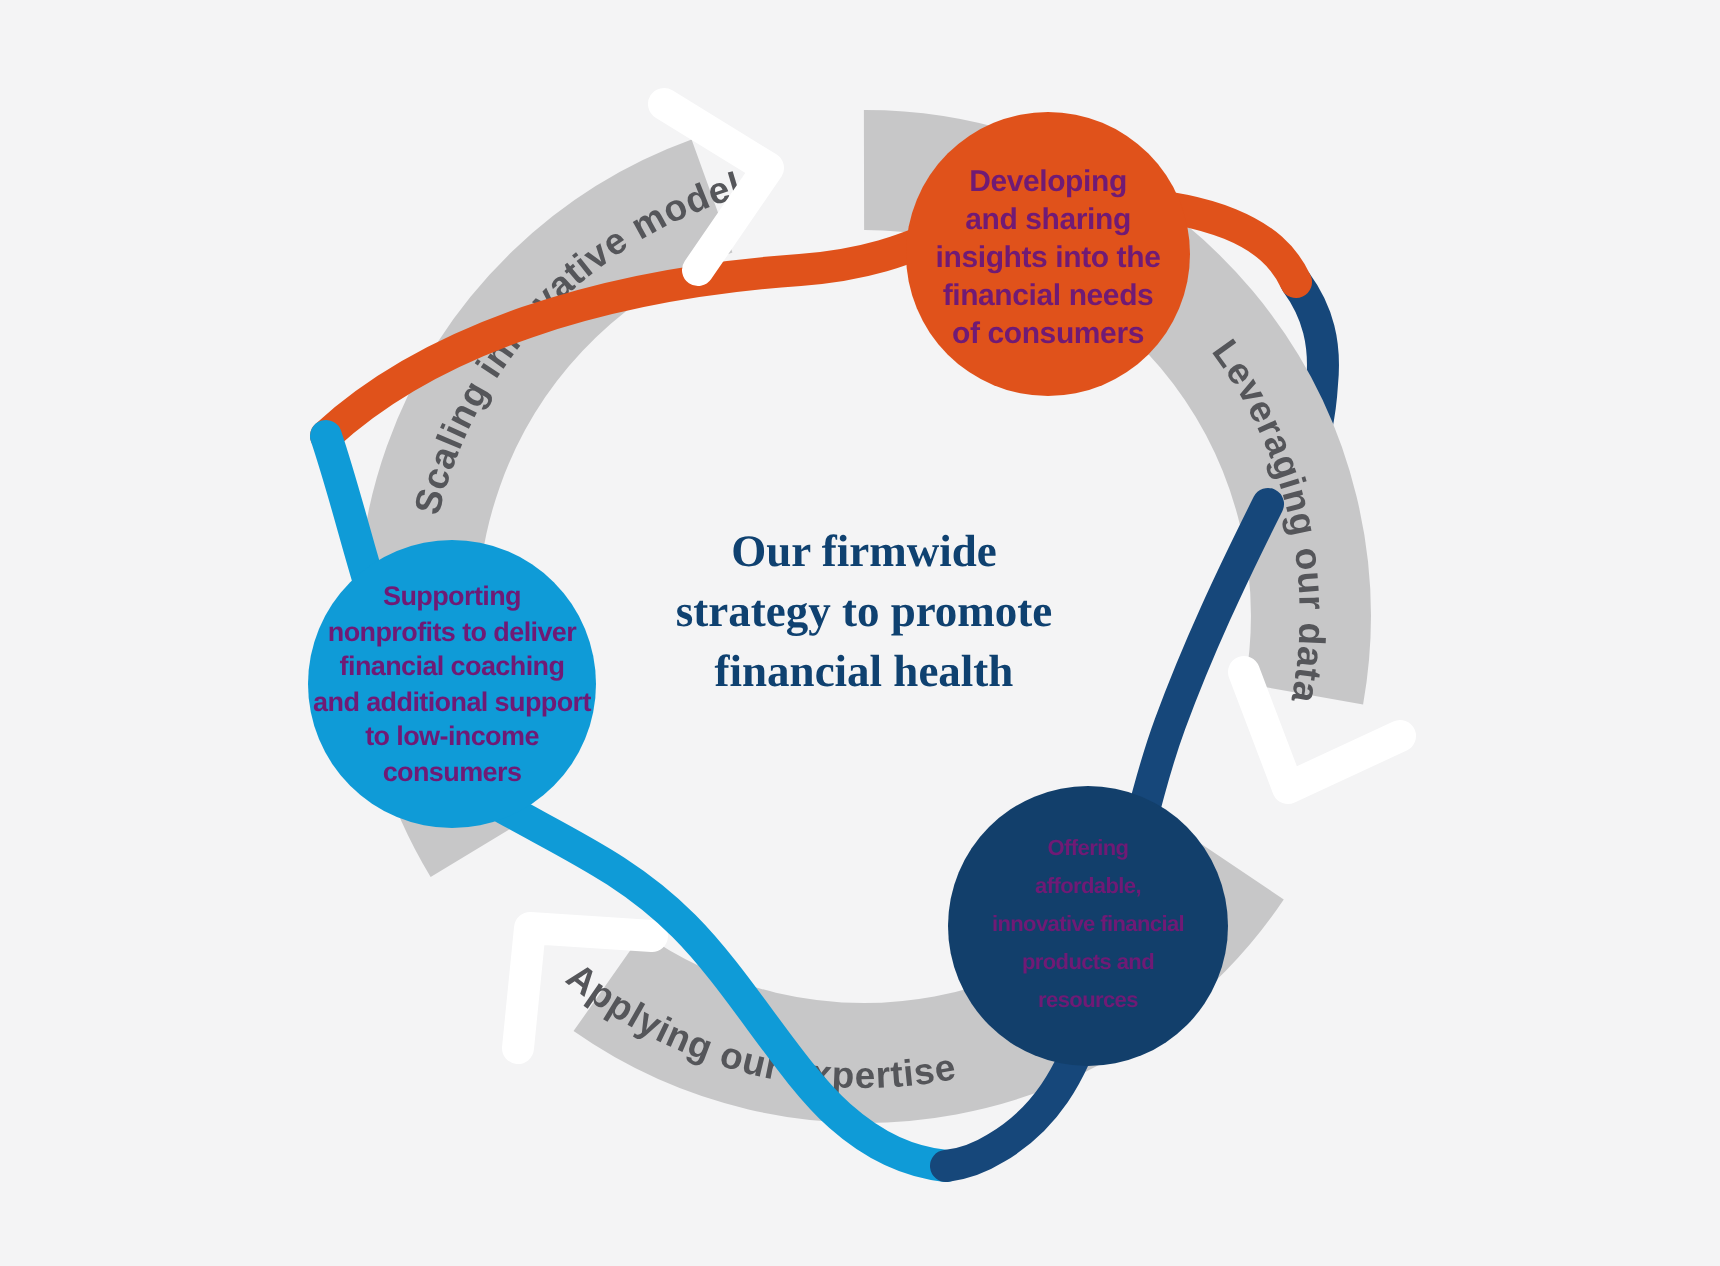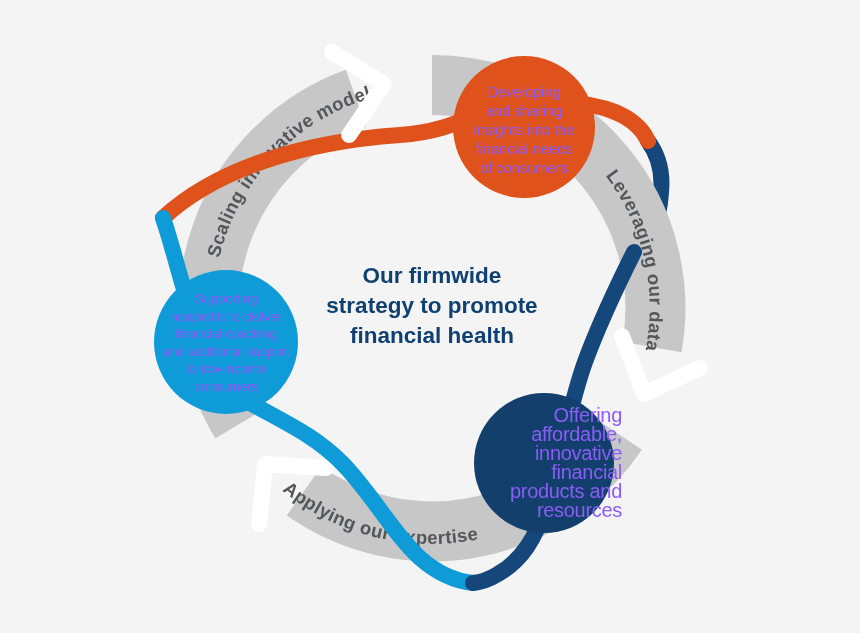--- a/index.html
+++ b/index.html
@@ -10,37 +10,38 @@
   .stage{
     position:relative;
     width:860px;height:633px;
     background:#f4f4f5;
     overflow:hidden;
   }
   .stage svg{position:absolute;left:0;top:0;}
   .node-label{
     position:absolute;
     transform:translate(-50%,-50%);
-    color:#8b5cf6;
-    font-weight:normal;
+    color:#701a75;
+    font-weight:bold;
     text-align:center;
     white-space:pre-line;
   }
   .label-developing{left:524px;top:129px;width:160px;font-size:15px;line-height:19px;letter-spacing:-0.2px;}
   .label-supporting{left:226px;top:342px;width:170px;font-size:13.5px;line-height:17.5px;letter-spacing:-0.3px;}
-  .label-offering{left:544px;top:463px;width:156px;font-size:20px;line-height:19px;letter-spacing:-0.3px;text-align:right;}
+  .label-offering{left:544px;top:463px;width:156px;font-size:11px;line-height:19px;letter-spacing:-0.3px;}
   .center-title{
     position:absolute;left:432px;top:306px;
     transform:translate(-50%,-50%);
     width:280px;
     color:#0f4170;
     font-weight:bold;
     font-size:22.5px;line-height:30px;
     text-align:center;
     white-space:pre-line;
+    font-family:Liberation Serif, serif;
   }
   .ring-label-text{
     font-weight:bold;
     font-size:18.5px;
     letter-spacing:0.4px;
   }
 </style>
 </head>
 <body>
 

